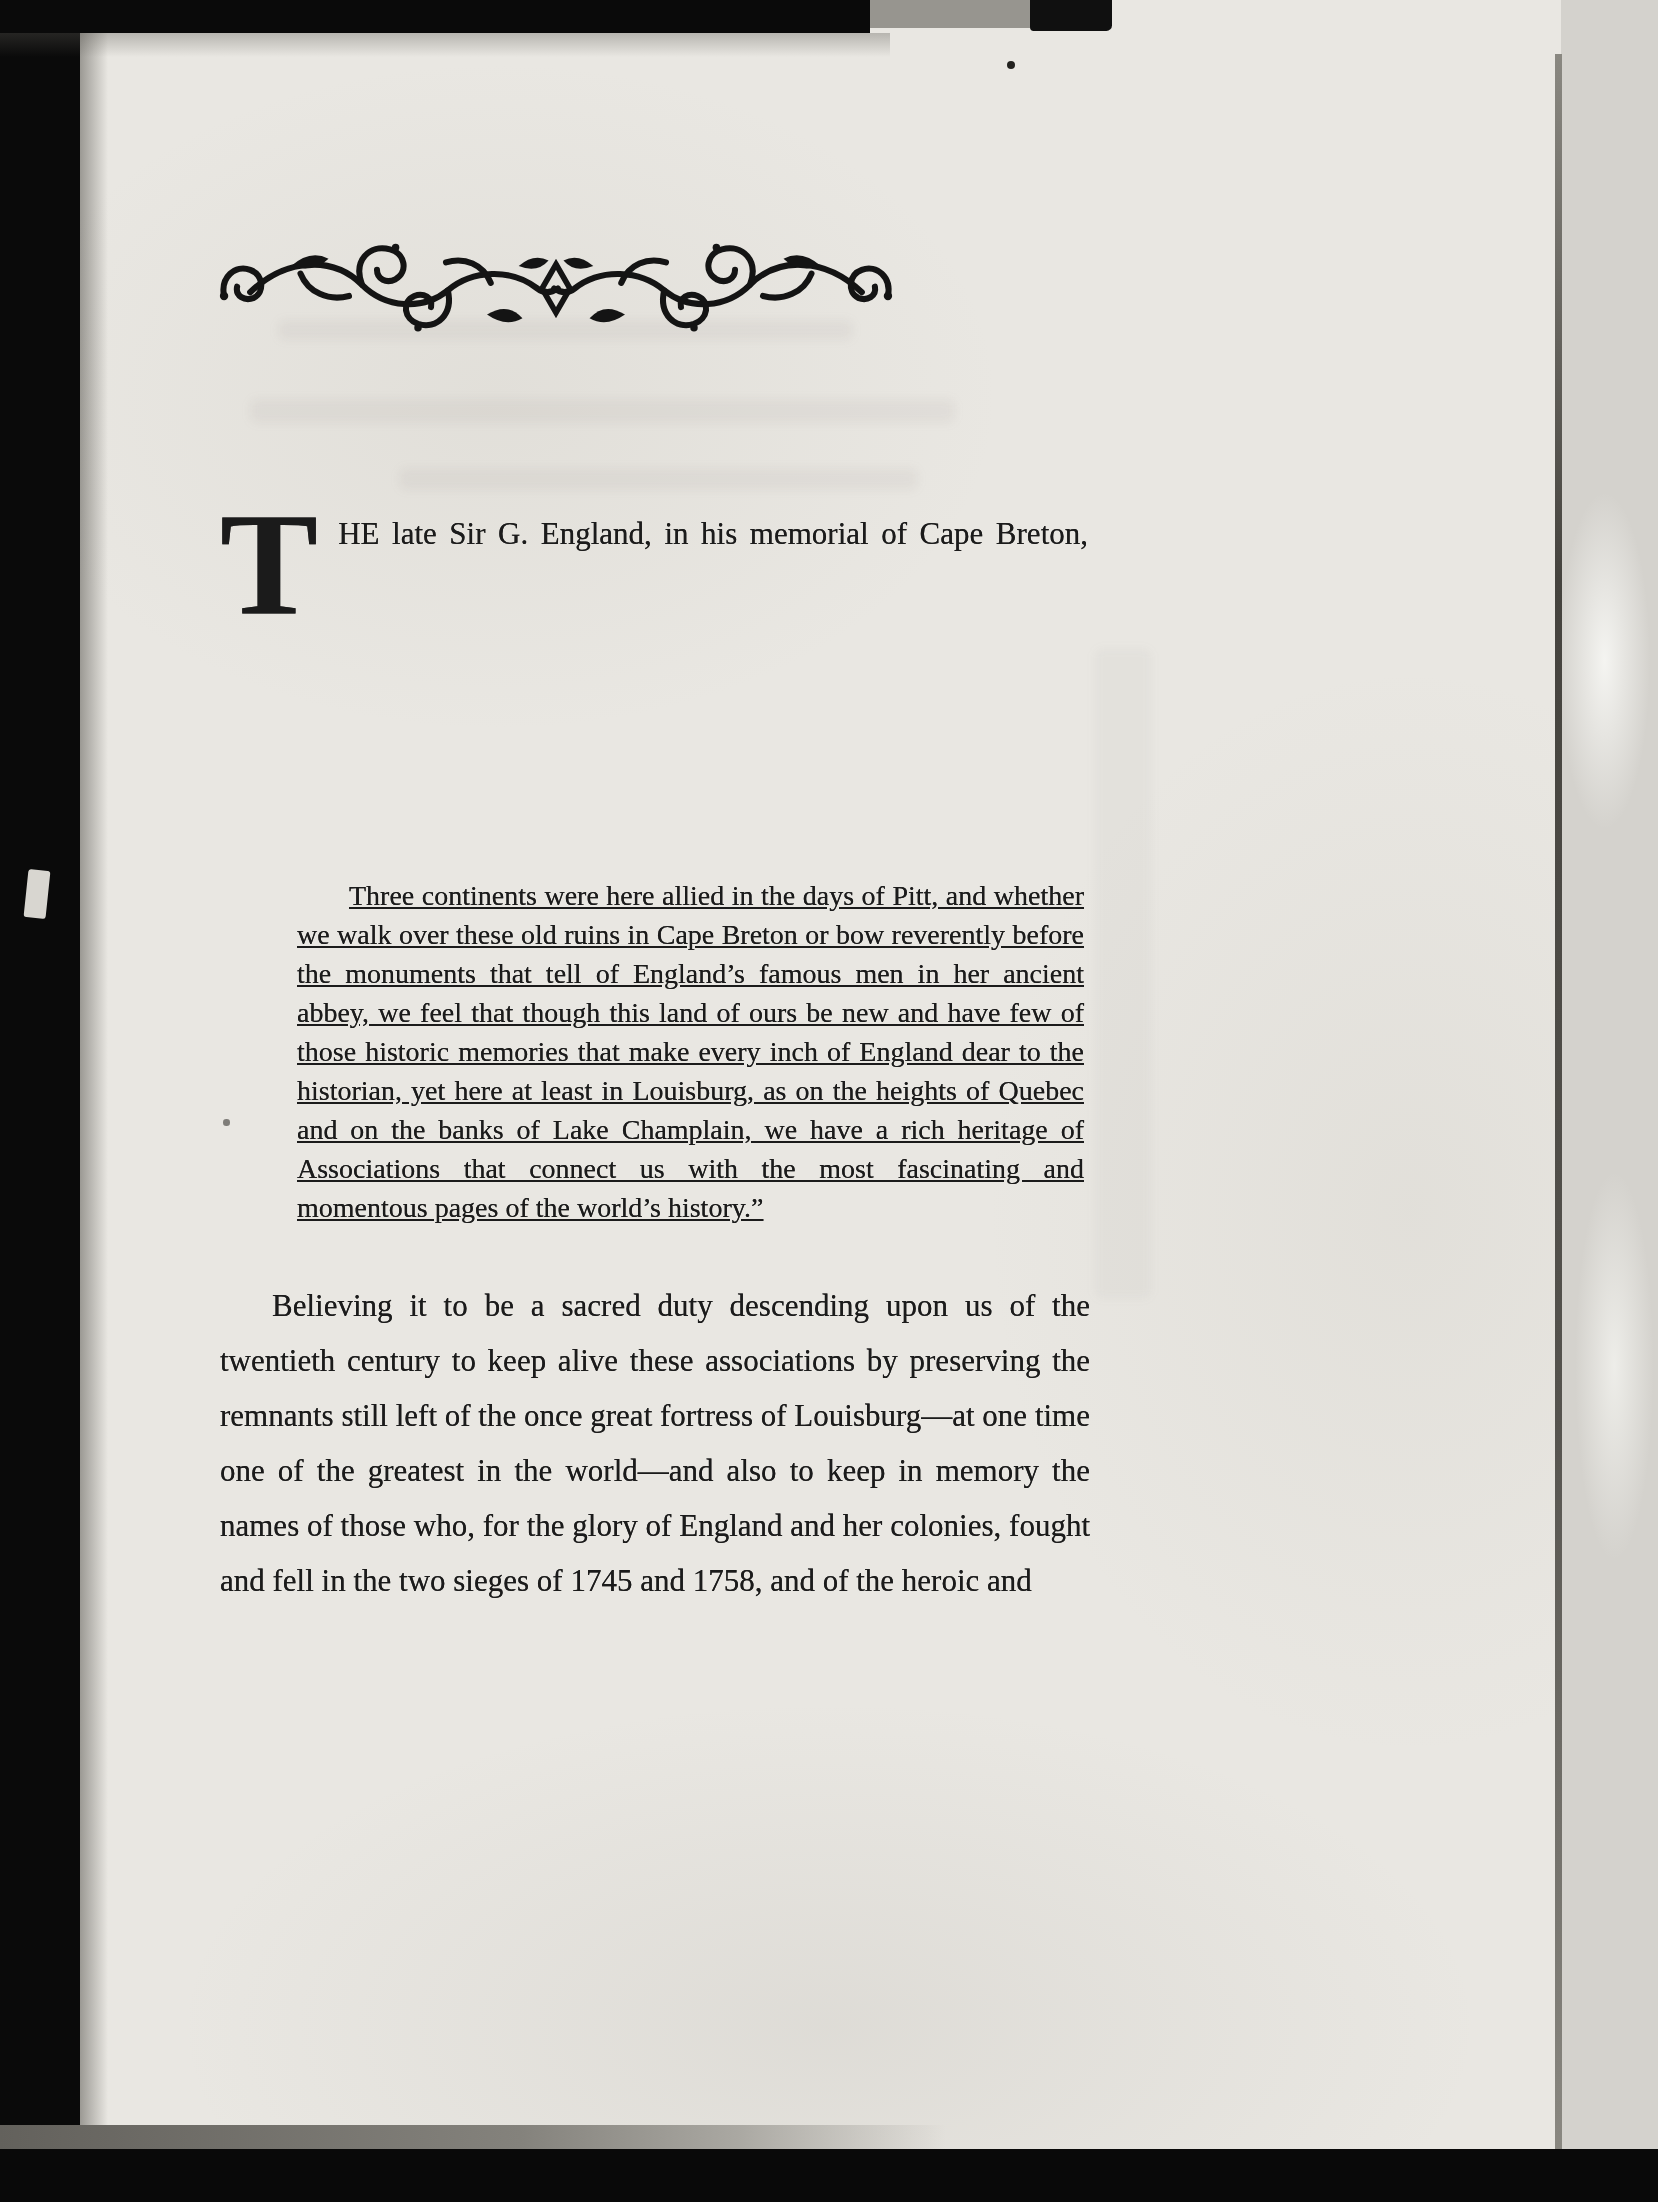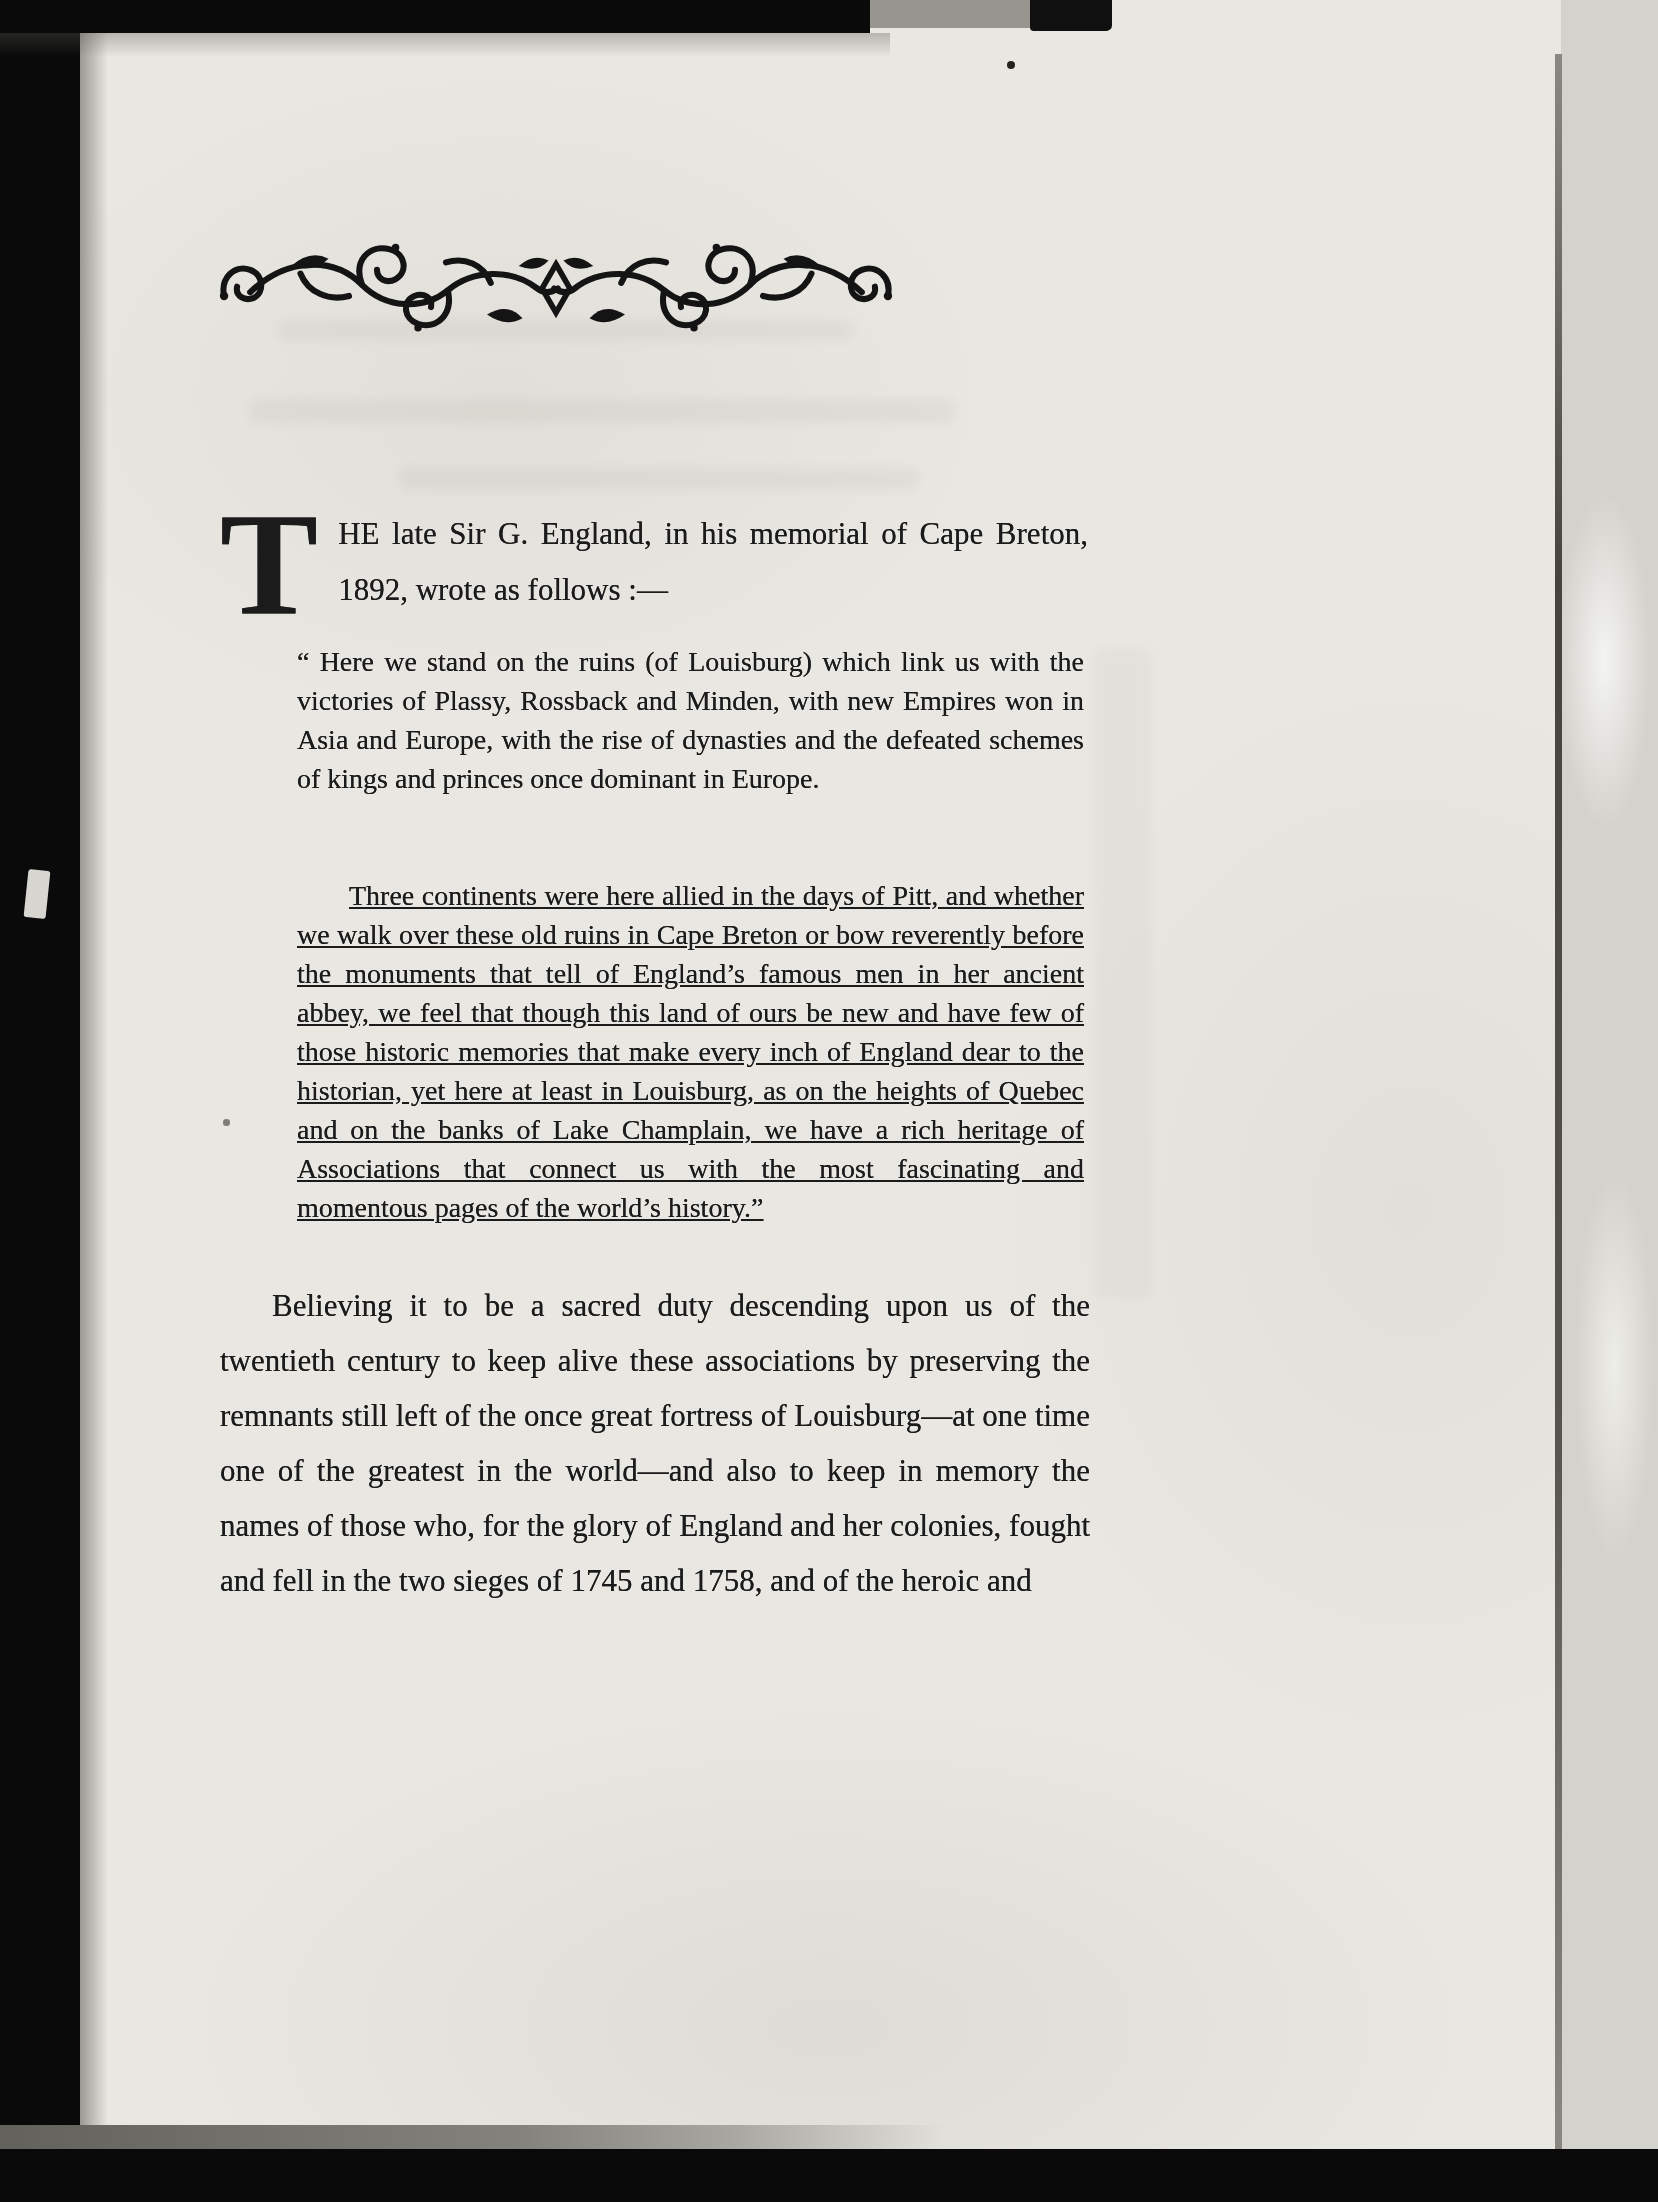--- a/index.html
+++ b/index.html
@@ -102,24 +102,22 @@
       </defs>
       <use href="#halfband"></use>
       <use href="#halfband" transform="translate(740,0) scale(-1,1)"></use>
       <path d="M370,32 l15,26 -15,26 -15,-26 Z" fill="none" stroke="#141414" stroke-width="6"></path>
     </svg>
   </div>
 
   <div class="txt intro">
     <span class="dropcap">T</span>
     <span class="l1">HE late Sir G. England, in his memorial of Cape Breton,</span>
-    <span class="l2">1892, wrote as follows :—</span>
   </div>
 
-  <p class="txt quote q1">“ Here we stand on the ruins (of Louisburg) which link us with the victories of Plassy, Rossback and Minden, with new Empires won in Asia and Europe, with the rise of dynasties and the defeated schemes of kings and princes once dominant in Europe.</p>
   <p class="txt quote q2">Three continents were here allied in the days of Pitt, and whether we walk over these old ruins in Cape Breton or bow reverently before the monuments that tell of England’s famous men in her ancient abbey, we feel that though this land of ours be new and have few of those historic memories that make every inch of England dear to the historian, yet here at least in Louisburg, as on the heights of Quebec and on the banks of Lake Champlain, we have a rich heritage of Associations that connect us with the most fascinating and momentous pages of the world’s history.”</p>
 
   <p class="txt closing">Believing it to be a sacred duty descending upon us of the twentieth century to keep alive these associations by preserving the remnants still left of the once great fortress of Louisburg—at one time one of the greatest in the world—and also to keep in memory the names of those who, for the glory of England and her colonies, fought and fell in the two sieges of 1745 and 1758, and of the heroic and</p>
 
   <div class="edge edge-left"></div>
   <div class="edge edge-left-shadow"></div>
   <div class="edge edge-left-notch"></div>
   <div class="edge edge-top-a"></div>
   <div class="edge edge-top-b"></div>
   <div class="edge edge-top-c"></div>

